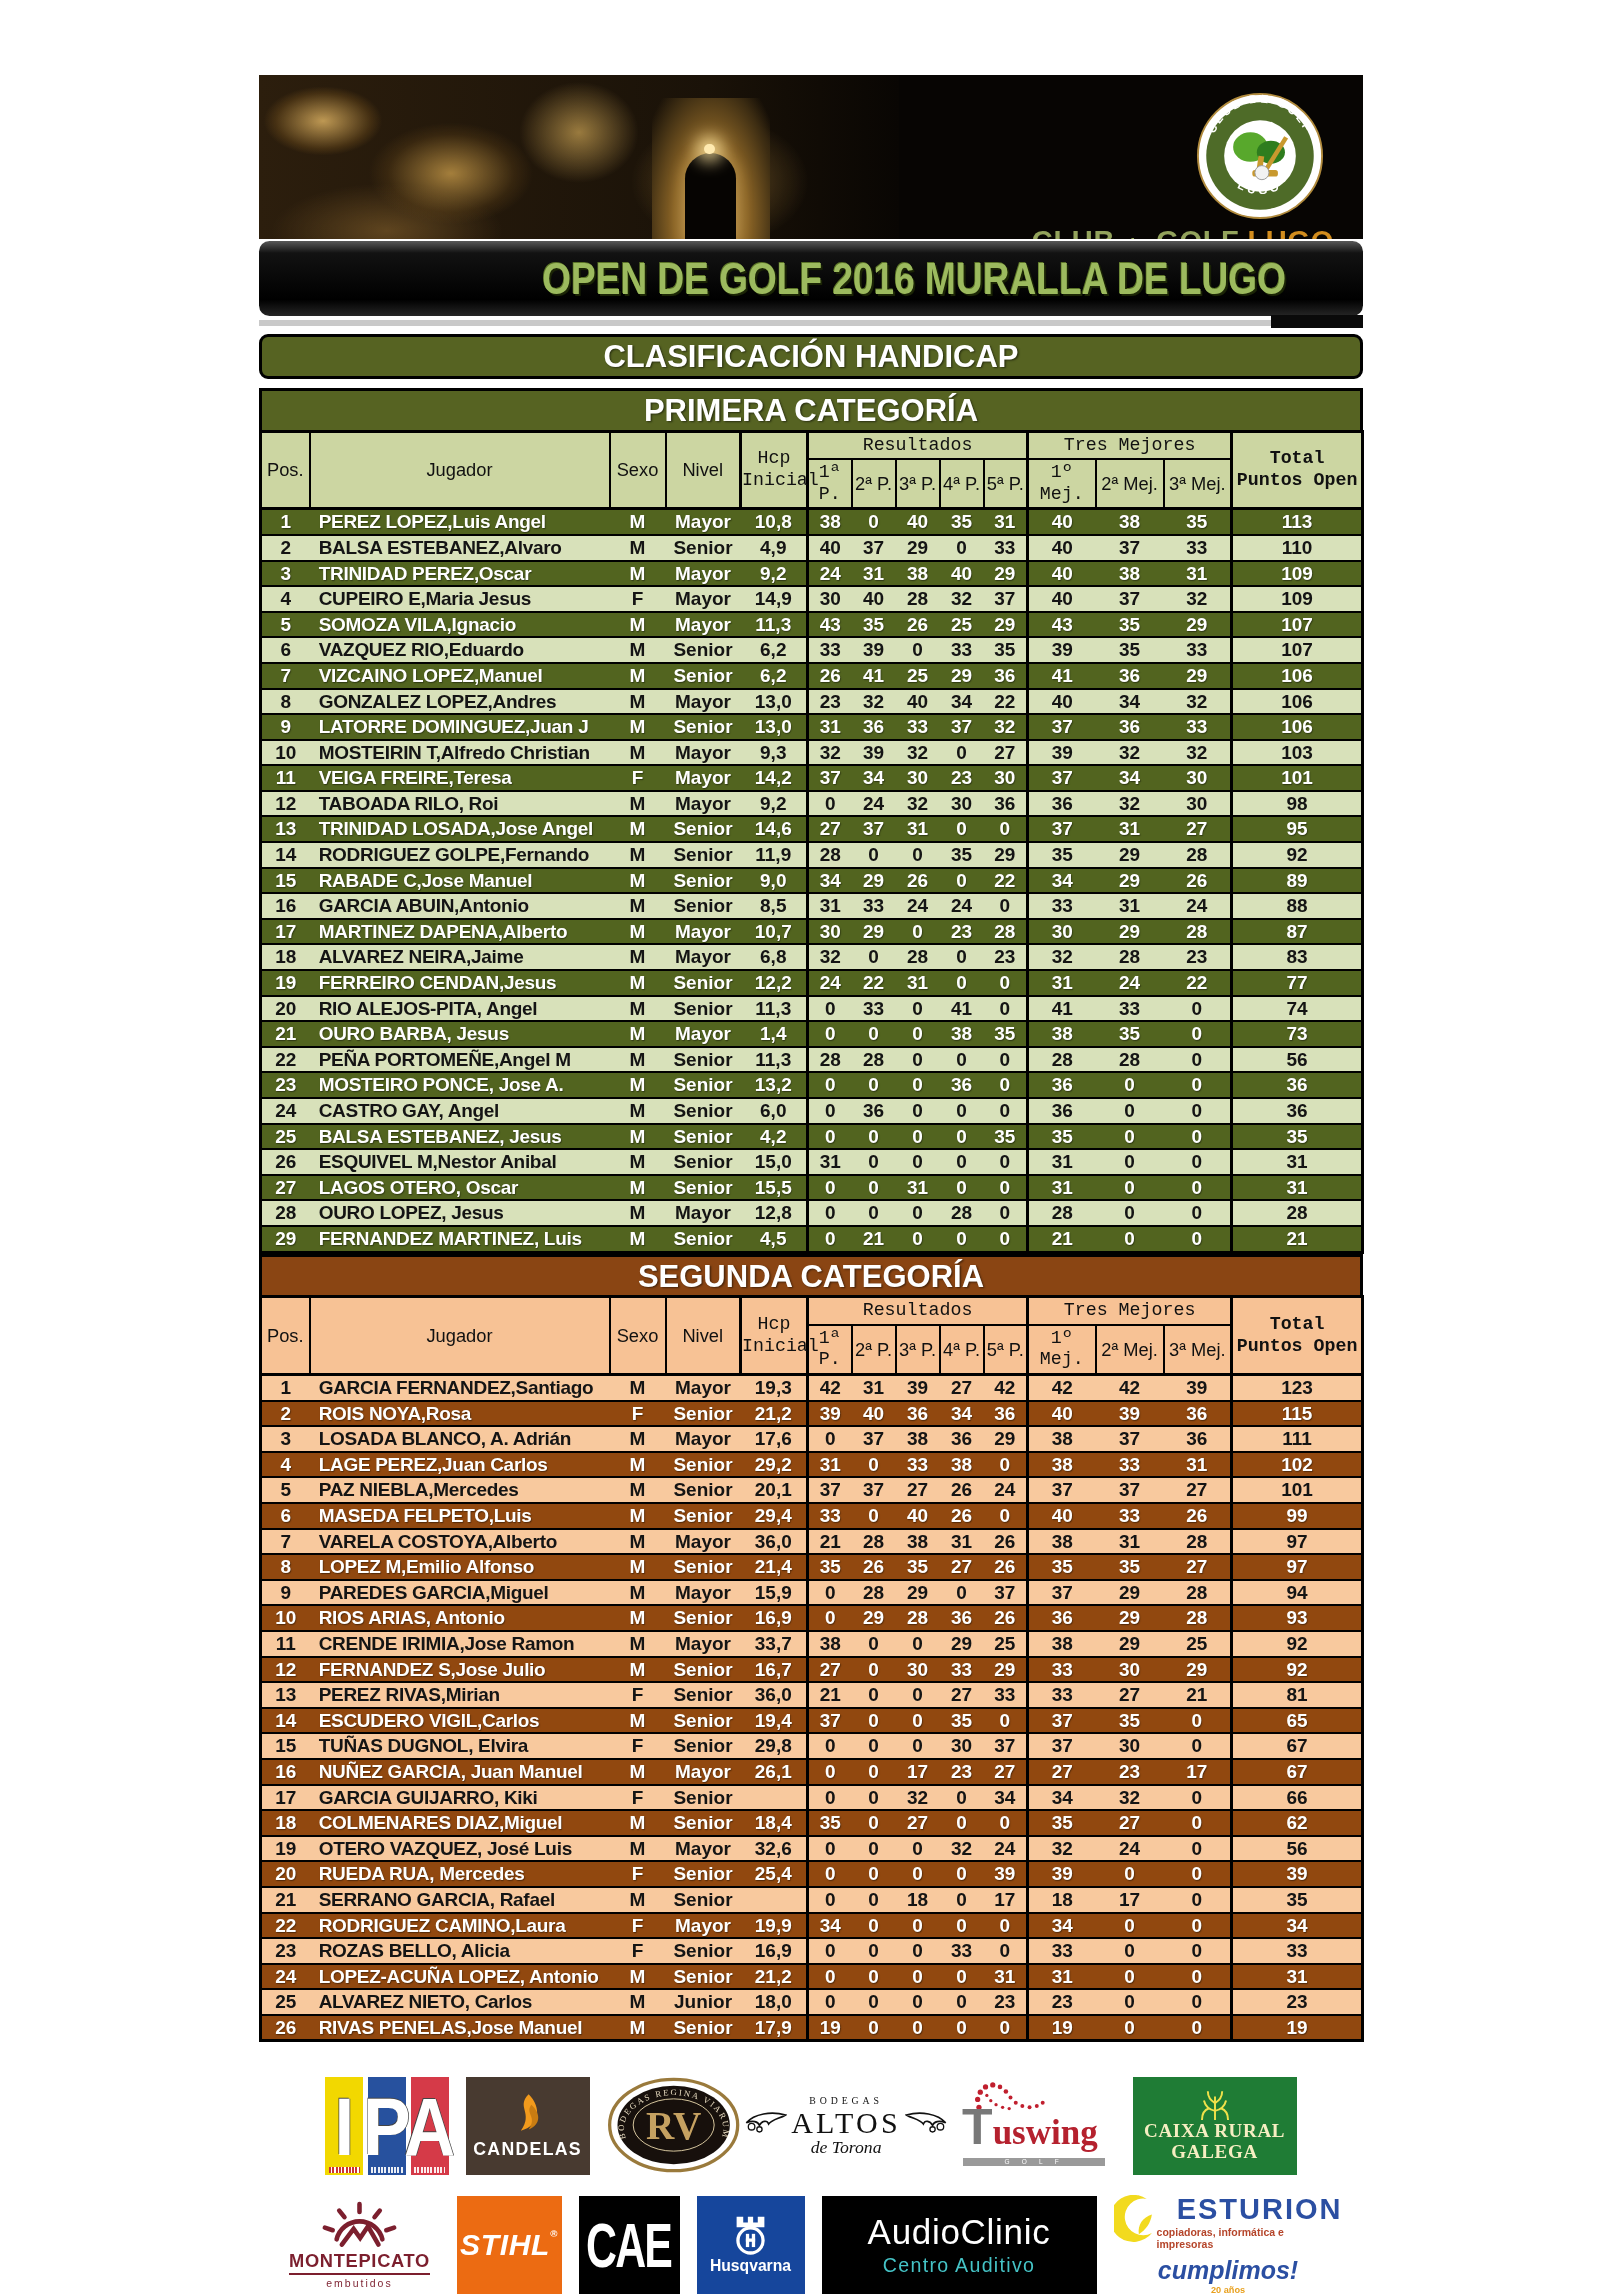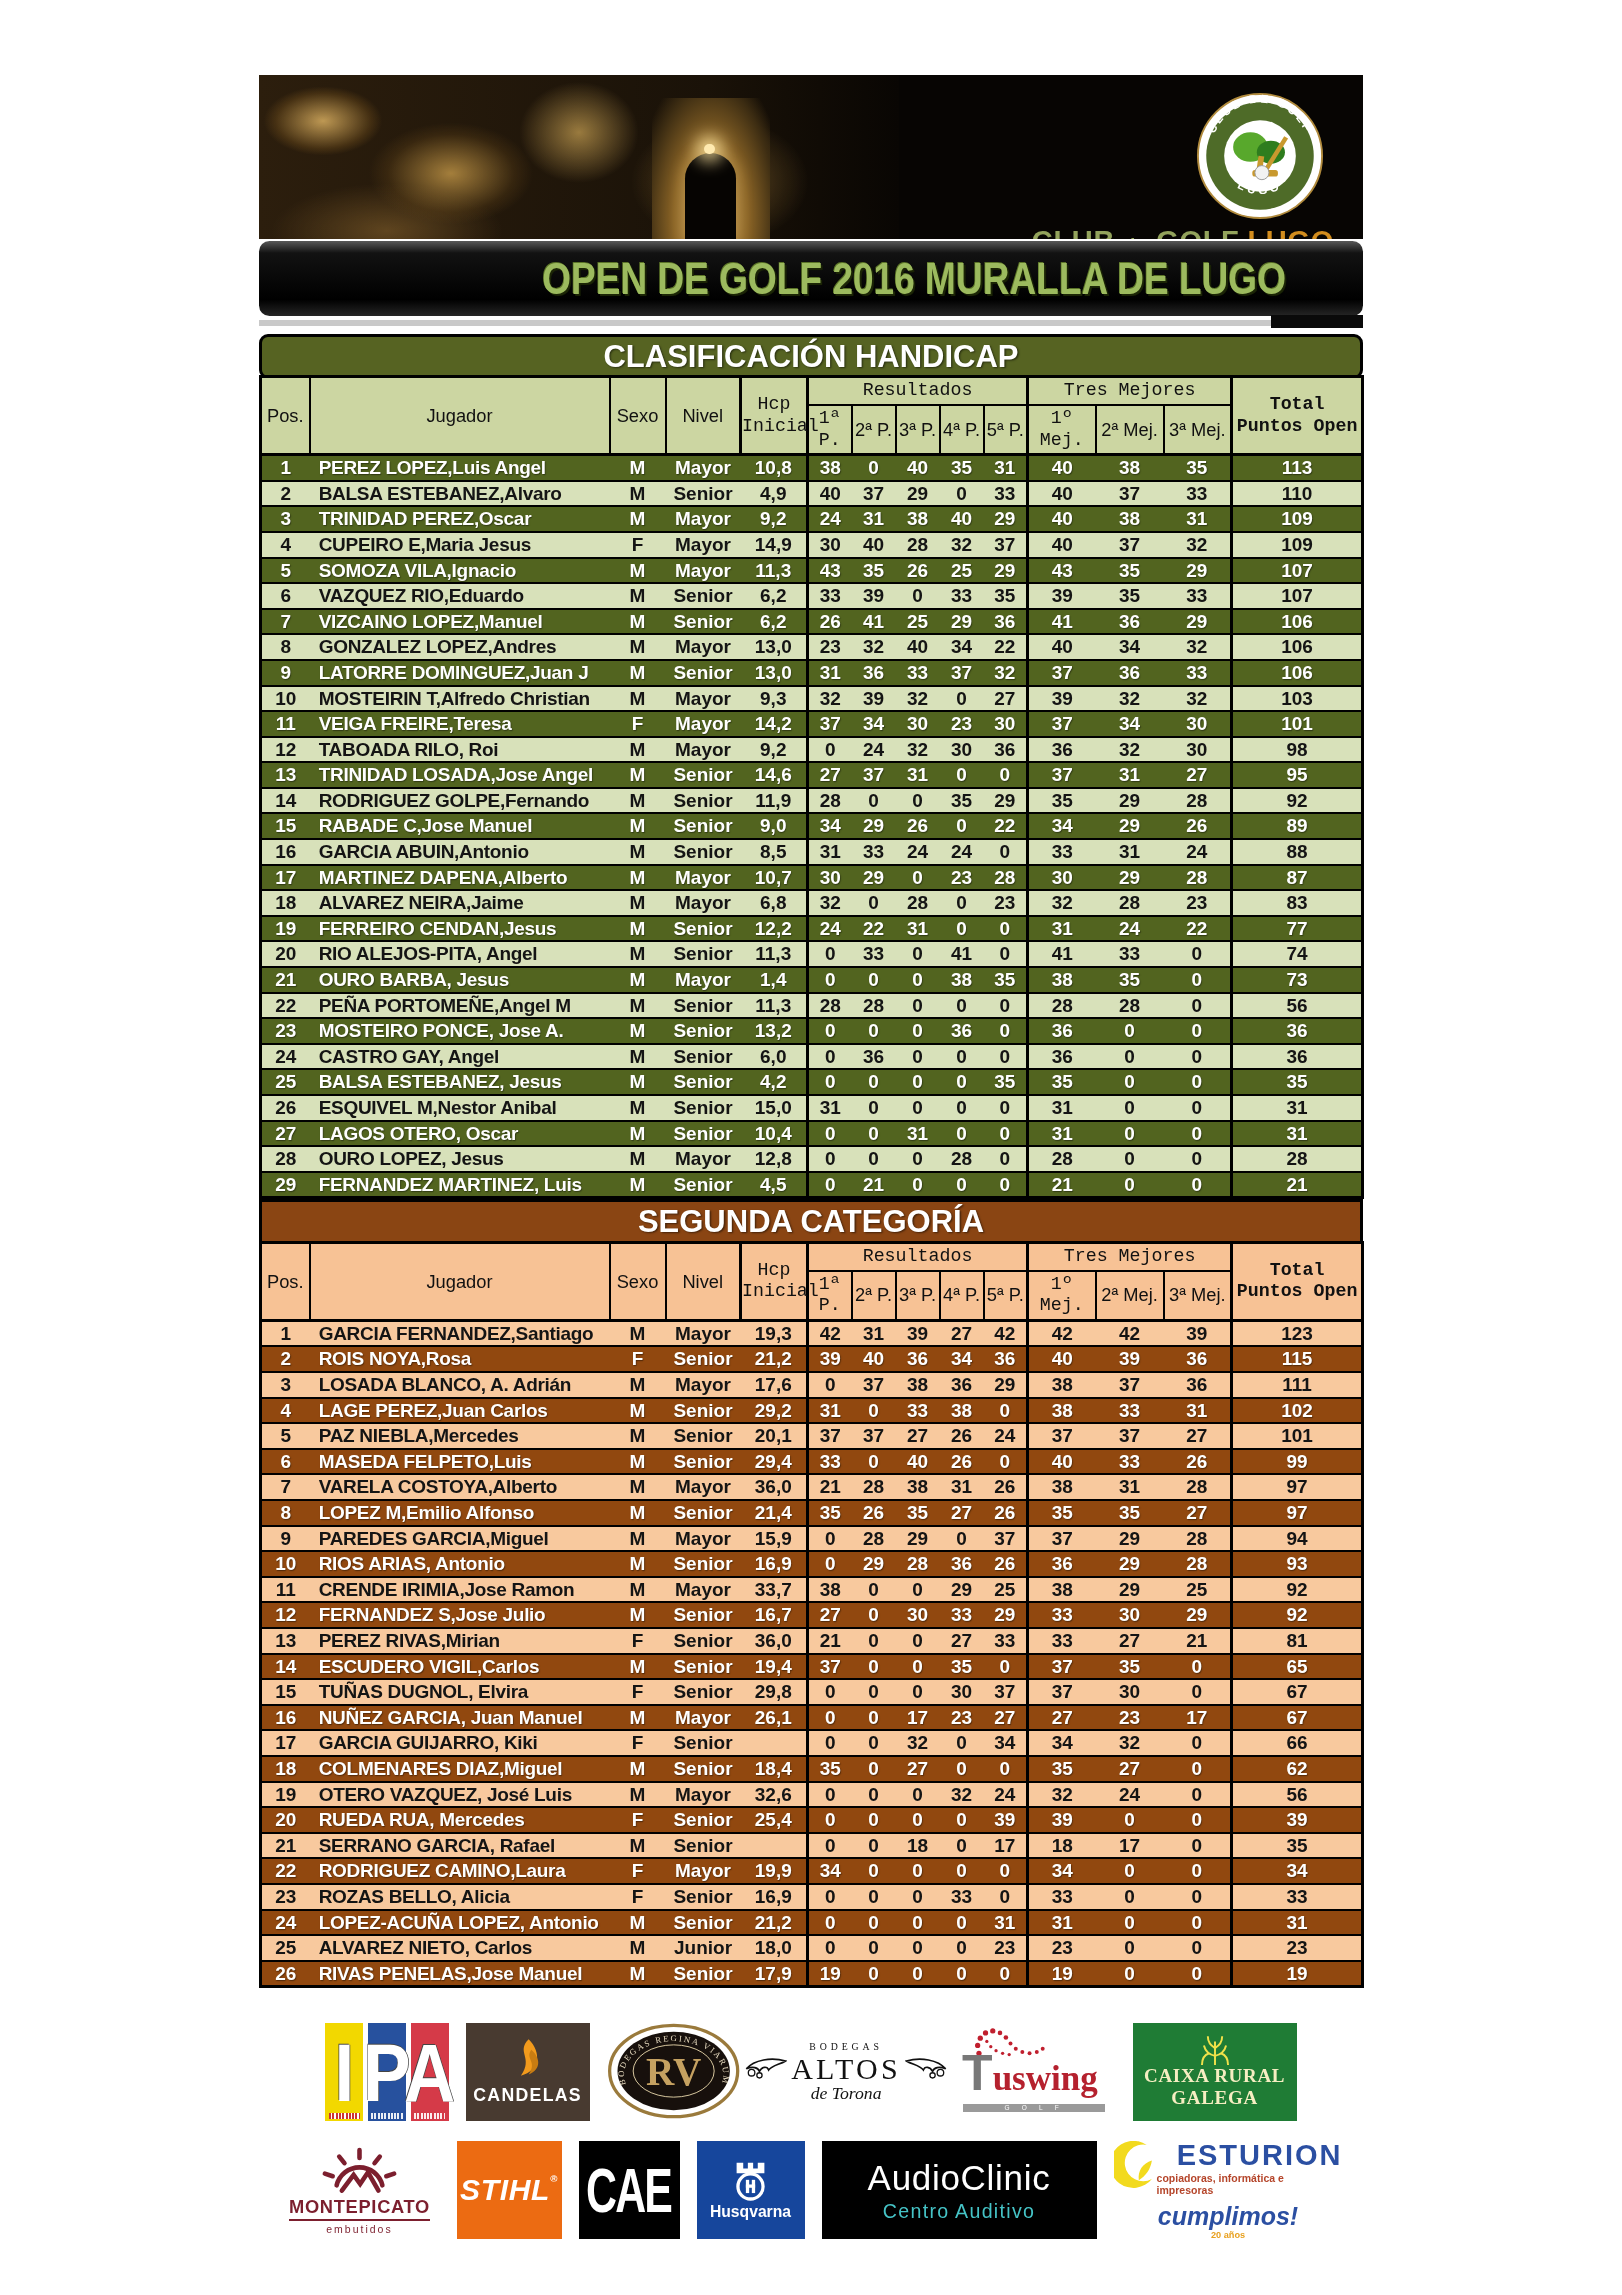--- a/index.html
+++ b/index.html
@@ -171,20 +171,21 @@
 
   <div class="banner">
     <span class="banner-title">OPEN DE GOLF 2016 MURALLA DE LUGO</span>
     <div class="banner-tab"></div>
   </div>
   <div class="gray-strip"></div>
 
   <div id="clasif-bar" class="bar green">CLASIFICACIÓN HANDICAP</div>
 
   <div id="tables">
+      <div class="bar green cat-gap">PRIMERA CATEGORÍA</div>
       <table class="rtable green">
         <colgroup>
           <col style="width:49px">
           <col style="width:300px">
           <col style="width:56px">
           <col style="width:75px">
           <col style="width:67px">
           <col style="width:44px">
           <col style="width:44px">
           <col style="width:44px">
@@ -632,21 +633,21 @@
             <td class="gb">31</td>
             <td>0</td>
             <td>0</td>
             <td class="gb">31</td>
           </tr>
           <tr>
             <td>27</td>
             <td class="jug">LAGOS OTERO, Oscar</td>
             <td>M</td>
             <td>Senior</td>
-            <td>10,4</td>
+            <td>15,5</td>
             <td class="gb">0</td>
             <td>0</td>
             <td>31</td>
             <td>0</td>
             <td>0</td>
             <td class="gb">31</td>
             <td>0</td>
             <td>0</td>
             <td class="gb">31</td>
           </tr>

